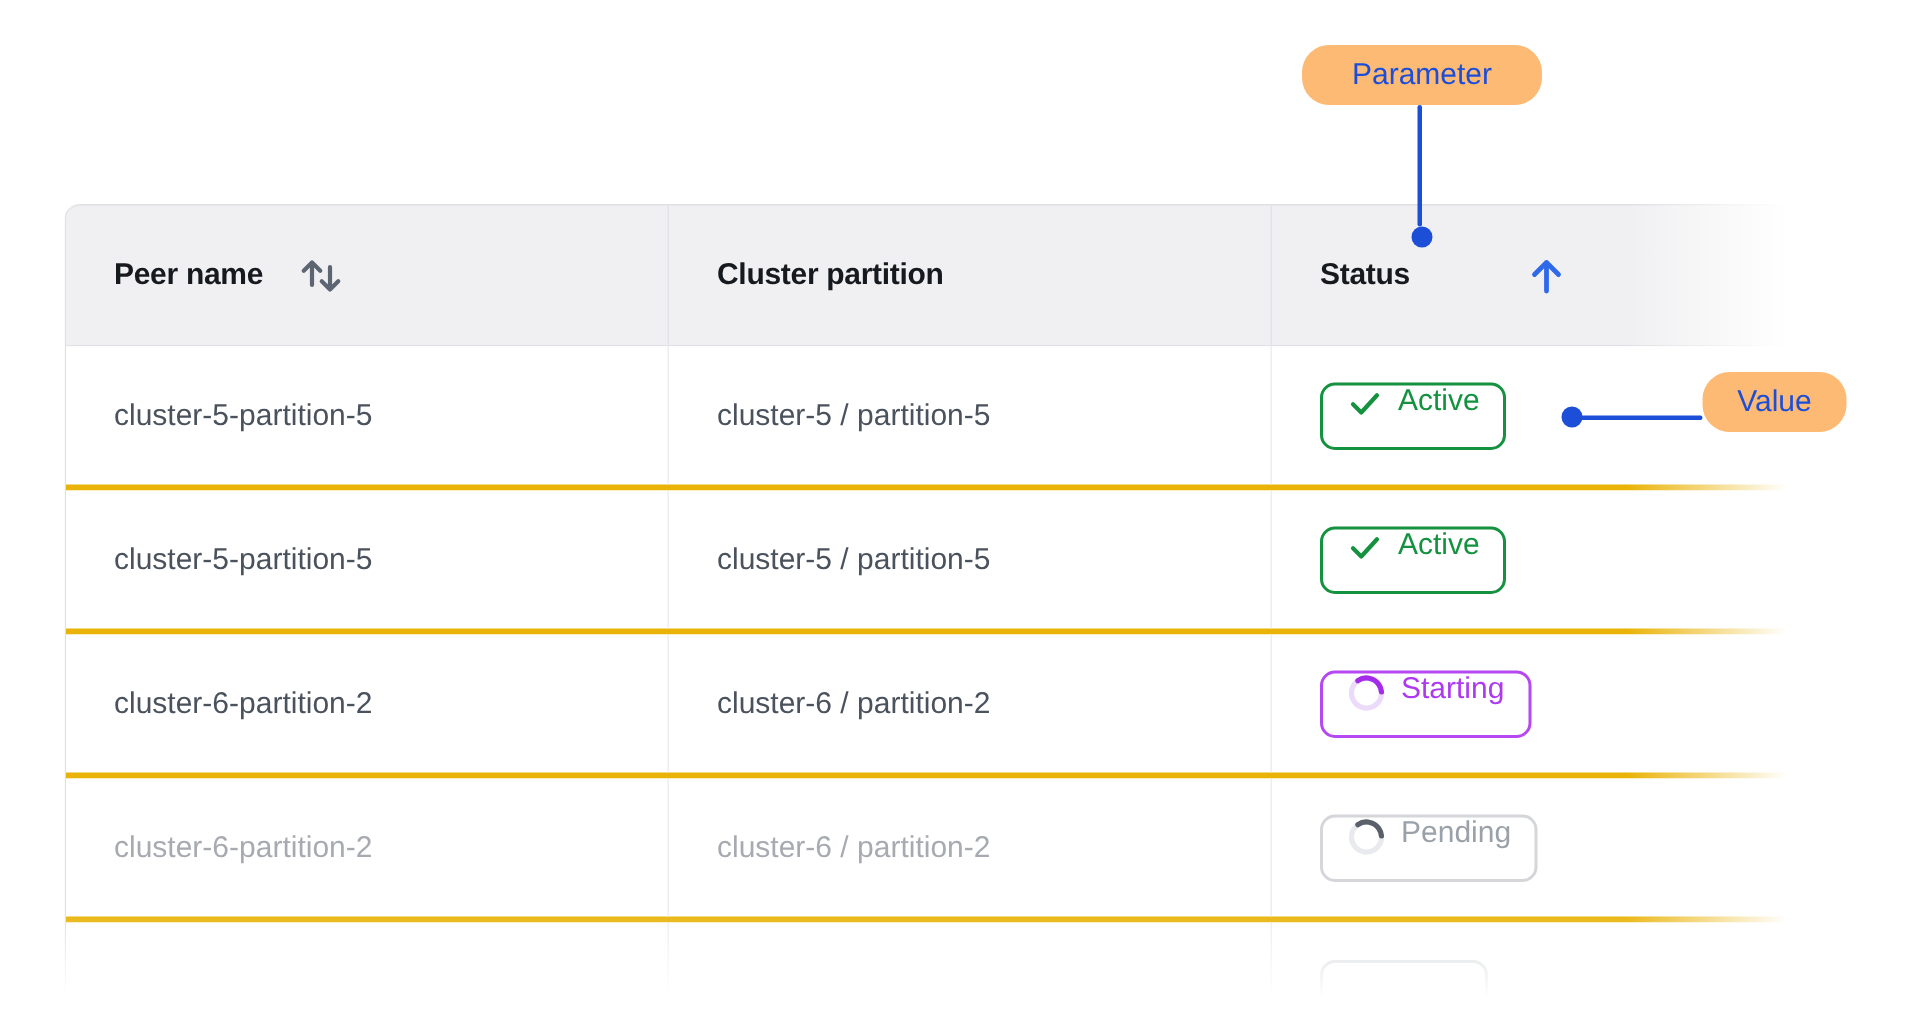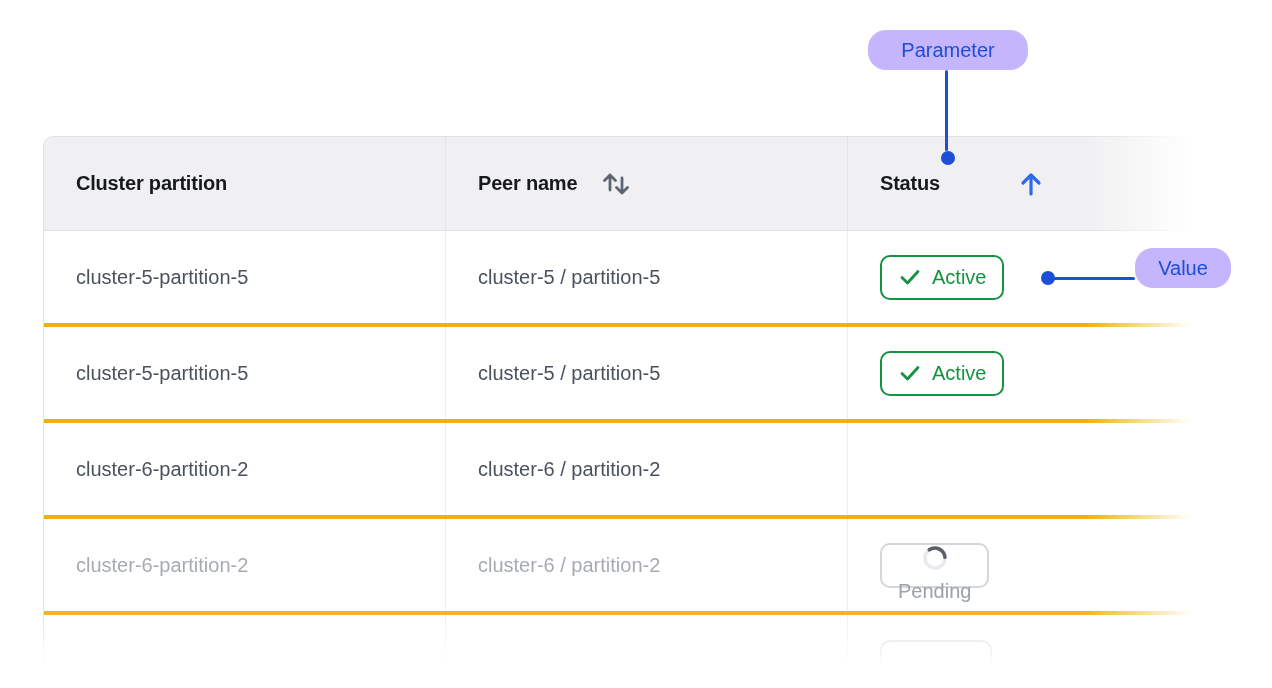--- a/index.html
+++ b/index.html
@@ -33,28 +33,28 @@
   .row .col1, .row .col2 { border-right:1px solid #eceded; }
   .td {
     display:flex; align-items:center; padding-left:32px;
     font-size:20px; color:#4a525d;
   }
   .row.muted .td { color:#a7abb1; }
   .row.partial { height:75px; border-bottom:none; }
 
   
   .badge {
-    display:inline-flex; align-items:center; gap:10px;
+    display:inline-flex; gap:10px;
     height:45px; padding:0 16px;
     border:2px solid; border-radius:10px; background:#fff;
     font-size:20px; font-weight:500; line-height:1;
   }
   .badge.active   { color:#14923f; border-color:#14923f; }
   .badge.starting { color:#ad3af0; border-color:#b648f1; }
-  .badge.pending  { color:#9ba1a9; border-color:#d4d6da;flex-direction:column; }
+  .badge.pending  { color:#9ba1a9; border-color:#d4d6da; }
   .badge.partial-badge {
     width:112px; height:45px; padding:0;
     border:2px solid #d5d7db; border-radius:10px;
     align-self:flex-start; margin-top:25px;
   }
   .badge svg { display:block; flex:0 0 auto; }
 
   
   .sort-both { margin-left:24px; cursor:pointer; }
   .sort-asc  { margin-left:30px; cursor:pointer; }
@@ -68,51 +68,51 @@
   .fade-bottom {
     position:absolute; left:0; top:608px; width:1272px; height:80px;
     background:linear-gradient(to bottom, rgba(255,255,255,0), #ffffff 72%);
     z-index:2; pointer-events:none;
   }
 
   
   .callout {
     position:absolute; z-index:3;
     display:flex; align-items:center; justify-content:center;
-    background:#c4b5fd; color:#1c4ed8;
+    background:#fdba74; color:#1c4ed8;
     font-size:20px; font-weight:500; border-radius:18px;
   }
   .callout.parameter { left:868px; top:30px; width:160px; height:40px; }
   .callout.value     { left:1135px; top:248px; width:96px; height:40px; }
   .conn { position:absolute; z-index:3; background:#1c4ed8; pointer-events:none; }
   .conn.vline { left:945px; top:70px;  width:3px;  height:81px; border-radius:2px; }
   .conn.hline { left:1053px; top:277px; width:82px; height:3px;  border-radius:2px; }
   .conn.dot   { width:14px; height:14px; border-radius:50%; }
   .conn.dot.param-dot { left:941px;  top:151px; }
   .conn.dot.value-dot { left:1041px; top:271px; }
 </style>
 </head>
 <body>
 
 <div class="canvas">
 
   <div class="table">
 
     <div class="thead">
-      <div class="th col2">
-        <span>Cluster partition</span>
-      </div>
       <div class="th col1">
         <span>Peer name</span>
         <svg class="sort-both" width="30" height="34" viewBox="0 0 30 34">
           <g fill="none" stroke="#5d6572" stroke-width="2.8" stroke-linecap="round" stroke-linejoin="round">
             <path d="M9 23 L9 8 M3.5 13.5 L9 8 L14.5 13.5"></path>
             <path d="M21 11 L21 26 M15.5 20.5 L21 26 L26.5 20.5"></path>
           </g>
         </svg>
+      </div>
+      <div class="th col2">
+        <span>Cluster partition</span>
       </div>
       <div class="th col3">
         <span>Status</span>
         <svg class="sort-asc" width="26" height="28" viewBox="0 0 26 28">
           <g fill="none" stroke="#2f69e9" stroke-width="3.2" stroke-linecap="round" stroke-linejoin="round">
             <path d="M13 24 L13 5 M5 13 L13 5 L21 13"></path>
           </g>
         </svg>
       </div>
     </div>
@@ -139,20 +139,29 @@
             <path d="M4 12.5 L9.5 18 L20 6.5" fill="none" stroke="#14923f" stroke-width="2.8" stroke-linecap="round" stroke-linejoin="round"></path>
           </svg>
           <span>Active</span>
         </span>
       </div>
     </div>
 
     <div class="row">
       <div class="td col1">cluster-6-partition-2</div>
       <div class="td col2">cluster-6 / partition-2</div>
+      <div class="td col3">
+        <span class="badge starting">
+          <svg width="26" height="26" viewBox="0 0 26 26">
+            <circle cx="13" cy="13" r="10" fill="none" stroke="#ecdafb" stroke-width="3.5"></circle>
+            <circle cx="13" cy="13" r="10" fill="none" stroke="#a42be9" stroke-width="3.5" stroke-dasharray="21 42" stroke-linecap="round" transform="rotate(-125 13 13)"></circle>
+          </svg>
+          <span>Starting</span>
+        </span>
+      </div>
     </div>
 
     <div class="row muted">
       <div class="td col1">cluster-6-partition-2</div>
       <div class="td col2">cluster-6 / partition-2</div>
       <div class="td col3">
         <span class="badge pending">
           <svg width="26" height="26" viewBox="0 0 26 26">
             <circle cx="13" cy="13" r="10" fill="none" stroke="#e9eaed" stroke-width="3.5"></circle>
             <circle cx="13" cy="13" r="10" fill="none" stroke="#596069" stroke-width="3.5" stroke-dasharray="21 42" stroke-linecap="round" transform="rotate(-125 13 13)"></circle>

